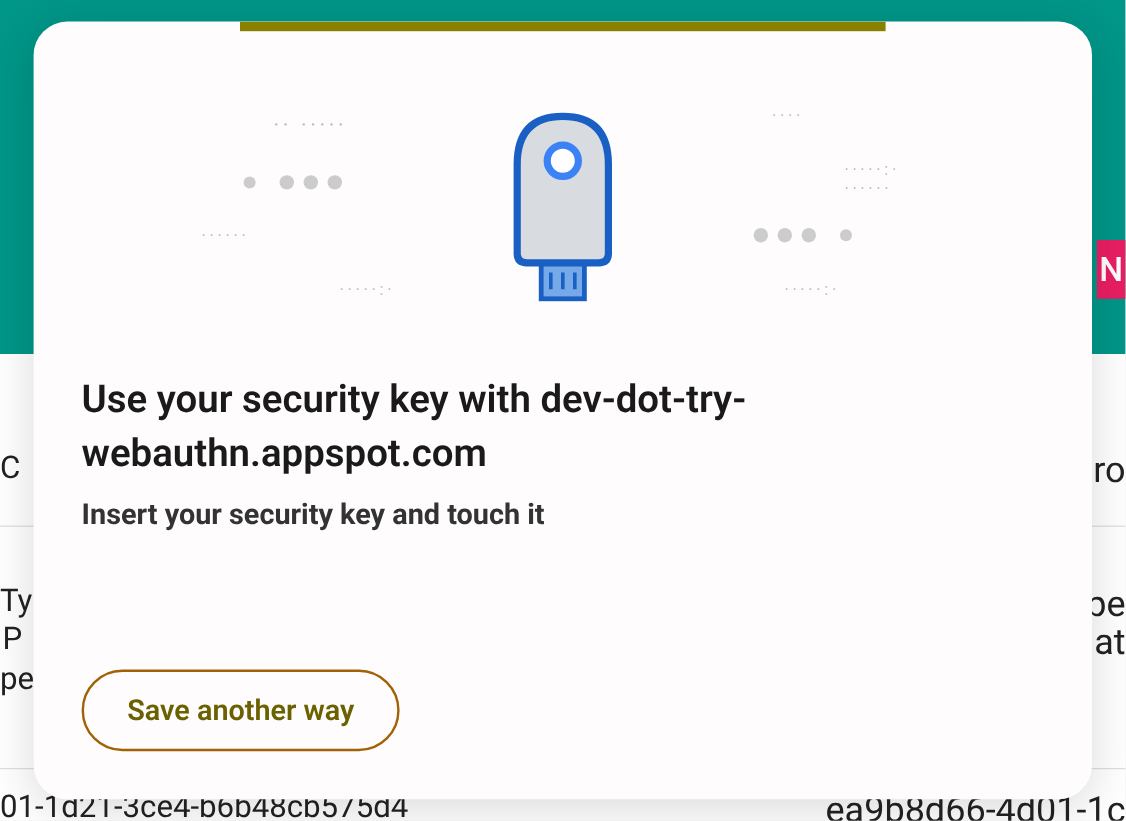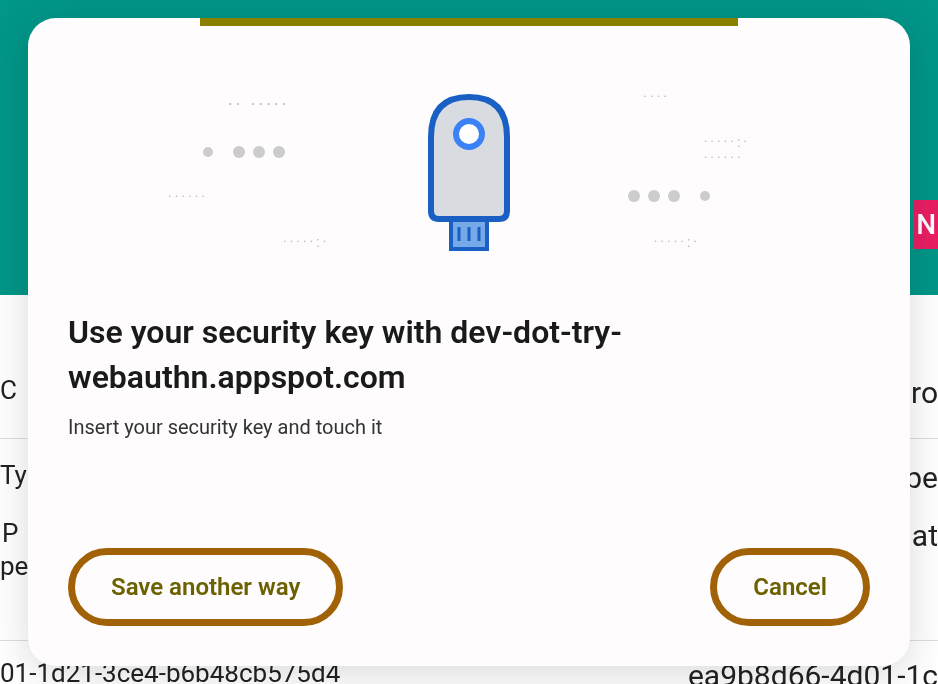--- a/index.html
+++ b/index.html
@@ -43,21 +43,21 @@
     }
     
     .bg-text-right {
       position: absolute;
       right: 0;
       font-size: 30px;
       color: #222;
     }
     
     .bg-row-1 { top: 375px; }
-    .bg-row-2a { top: 460px; }
+    .bg-row-2a { top: 486px; }
     .bg-row-2b { top: 518px; }
     .bg-row-2c { top: 551px; }
     .bg-row-3 { top: 658px; }
     
     .divider-line {
       position: absolute;
       left: 0;
       right: 0;
       height: 1px;
       background: #ddd;
@@ -146,35 +146,35 @@
     
     .modal-title {
       font-size: 32px;
       font-weight: 600;
       color: #1a1a1a;
       line-height: 1.4;
       margin-bottom: 15px;
     }
     
     .modal-subtitle {
-      font-size: 20px;
-      font-weight: 400;
+      font-size: 24px;
+      font-weight: 700;
       color: #333;
       margin-bottom: auto;
     }
     
     .button-row {
       display: flex;
       justify-content: space-between;
       align-items: center;
       margin-top: 40px;
     }
     
     .pill-button {
-      border: 7px solid #a16207;
+      border: 2px solid #a16207;
       background: transparent;
       color: #6b6100;
       font-size: 24px;
       font-weight: 600;
       padding: 18px 36px;
       border-radius: 999px;
       cursor: pointer;
       font-family: inherit;
     }
   </style>
@@ -241,17 +241,16 @@
         <circle cx="50" cy="45" r="13" fill="#ffffff" stroke="#3b82f6" stroke-width="6"></circle>
       </svg>
     </div>
 
     <h1 class="modal-title">Use your security key with dev-dot-try-webauthn.appspot.com</h1>
 
     <p class="modal-subtitle">Insert your security key and touch it</p>
 
     <div class="button-row">
       <button class="pill-button">Save another way</button>
-      <button class="pill-button">Cancel</button>
     </div>
 
   </div>
 </div>
 
 </body></html>

